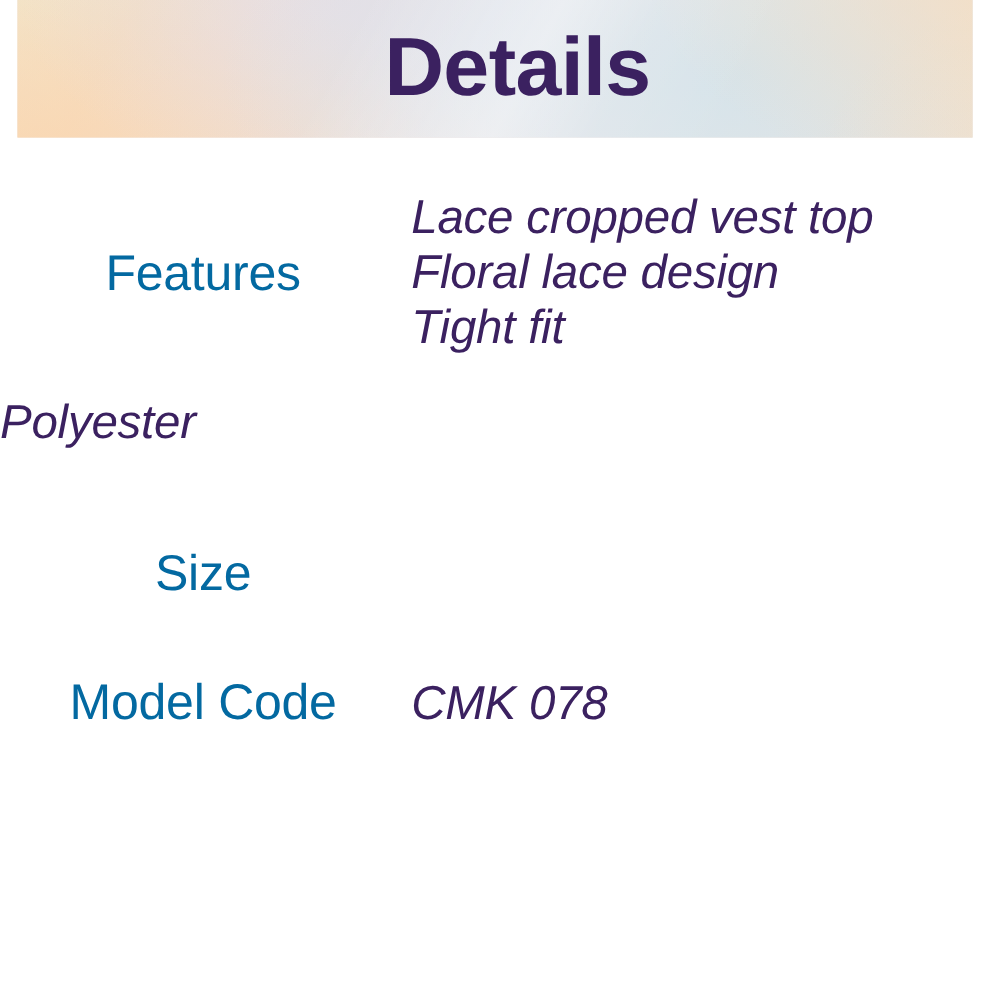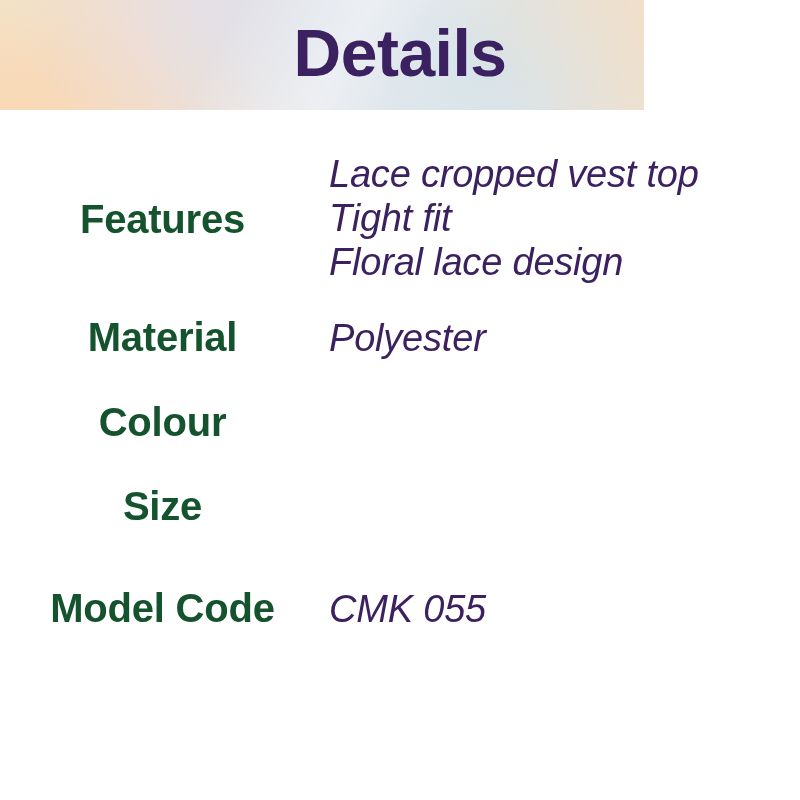--- a/index.html
+++ b/index.html
@@ -21,24 +21,25 @@
     position: relative;
     width: 800px;
     height: 800px;
     background: #ffffff;
     overflow: hidden;
   }
 
   
   #header-banner {
     position: relative;
-    width: 644px;
+    width: 764px;
     height: 110px;
     overflow: hidden;
     background: #efe6e2;
+    margin-left: 14px;
   }
 
   
   .grad-layer {
     position: absolute;
     inset: -30%;
     pointer-events: none;
   }
 
   .grad-base {
@@ -156,23 +157,23 @@
   .spec-label-cell {
     width: 329px;
     flex: 0 0 329px;
     display: flex;
     align-items: flex-start;
     justify-content: center;
     padding-right: 4px;
   }
 
   .spec-label {
-    color: #14532d;
+    color: #0369a1;
     font-size: 40px;
-    font-weight: 700;
+    font-weight: 400;
     line-height: 1.16;
     letter-spacing: -0.2px;
     white-space: nowrap;
     text-align: center;
   }
 
   .spec-value-cell {
     flex: 1 1 auto;
     display: flex;
     flex-direction: column;
@@ -223,50 +224,44 @@
   </div>
 
   <div id="spec-table">
 
     <div class="spec-row row-features">
       <div class="spec-label-cell">
         <div class="spec-label">Features</div>
       </div>
       <div class="spec-value-cell">
         <div class="spec-value-line">Lace cropped vest top</div>
+        <div class="spec-value-line">Floral lace design</div>
         <div class="spec-value-line">Tight fit</div>
-        <div class="spec-value-line">Floral lace design</div>
       </div>
     </div>
 
     <div class="spec-row row-material">
-      <div class="spec-label-cell">
-        <div class="spec-label">Material</div>
-      </div>
       <div class="spec-value-cell">
         <div class="spec-value-line">Polyester</div>
       </div>
     </div>
 
     <div class="spec-row row-colour">
-      <div class="spec-label-cell">
-        <div class="spec-label">Colour</div>
-      </div>
     </div>
 
     <div class="spec-row row-size">
       <div class="spec-label-cell">
         <div class="spec-label">Size</div>
       </div>
     </div>
 
     <div class="spec-row row-modelcode">
       <div class="spec-label-cell">
         <div class="spec-label">Model Code</div>
       </div>
       <div class="spec-value-cell">
-        <div class="spec-value-line">CMK 055</div>
+        <div class="spec-value-line">CMK 078</div>
       </div>
     </div>
 
   </div>
 
 </div>
 
 </body></html>

